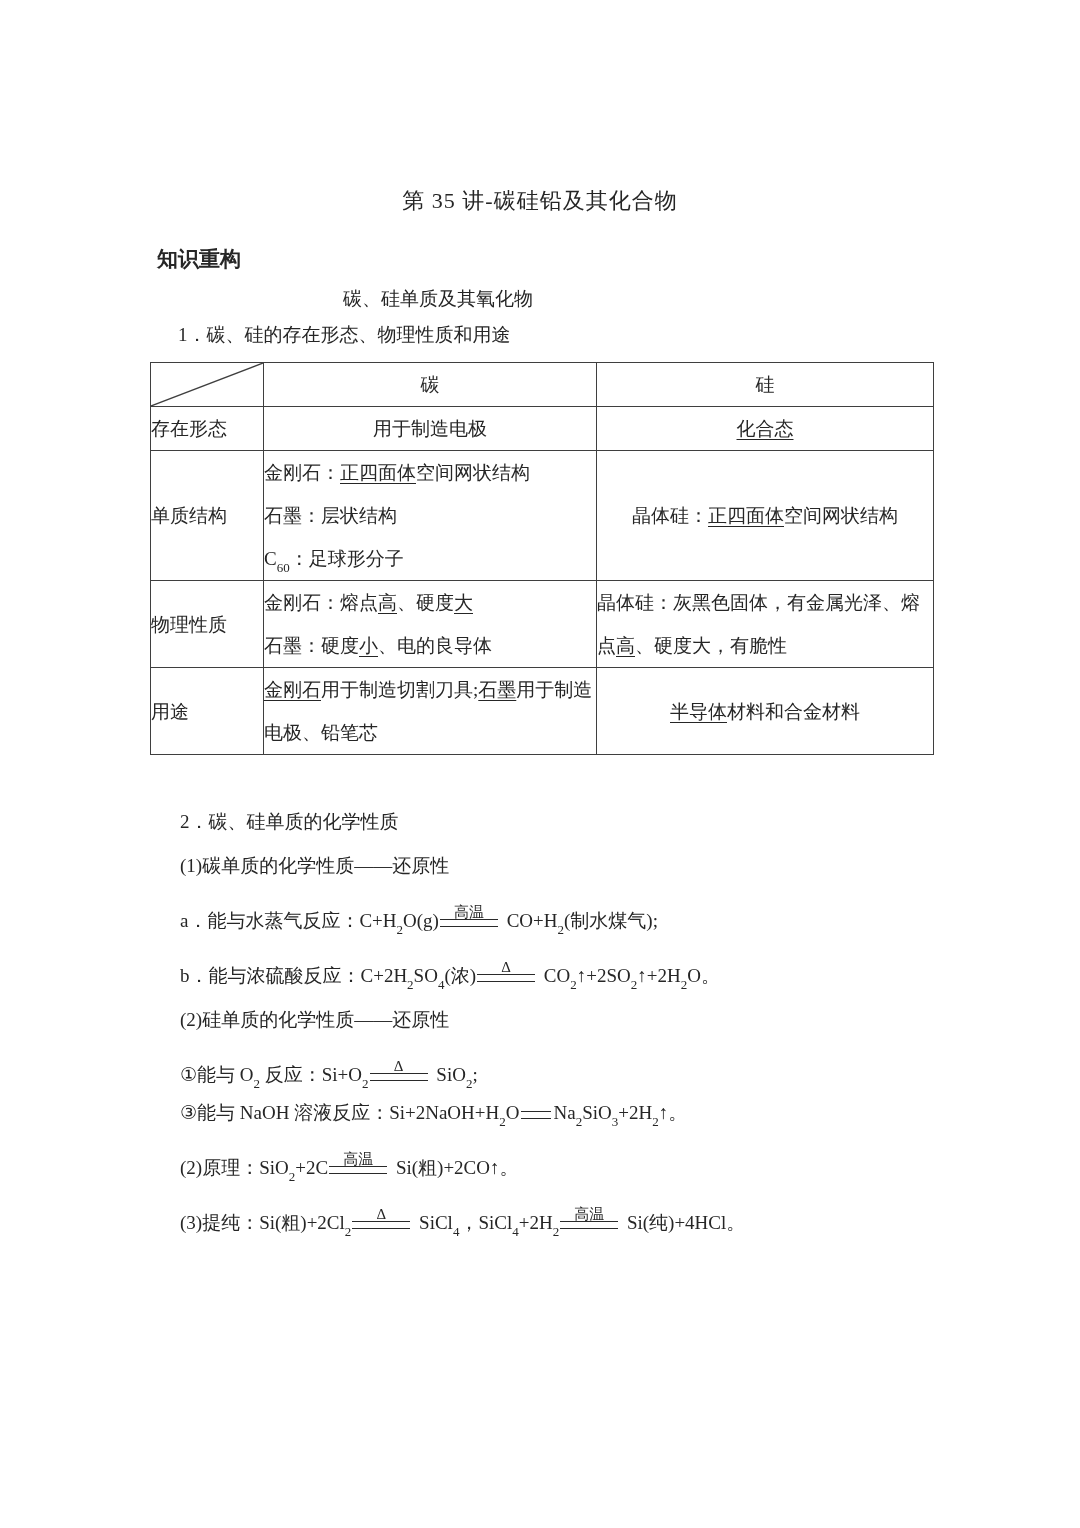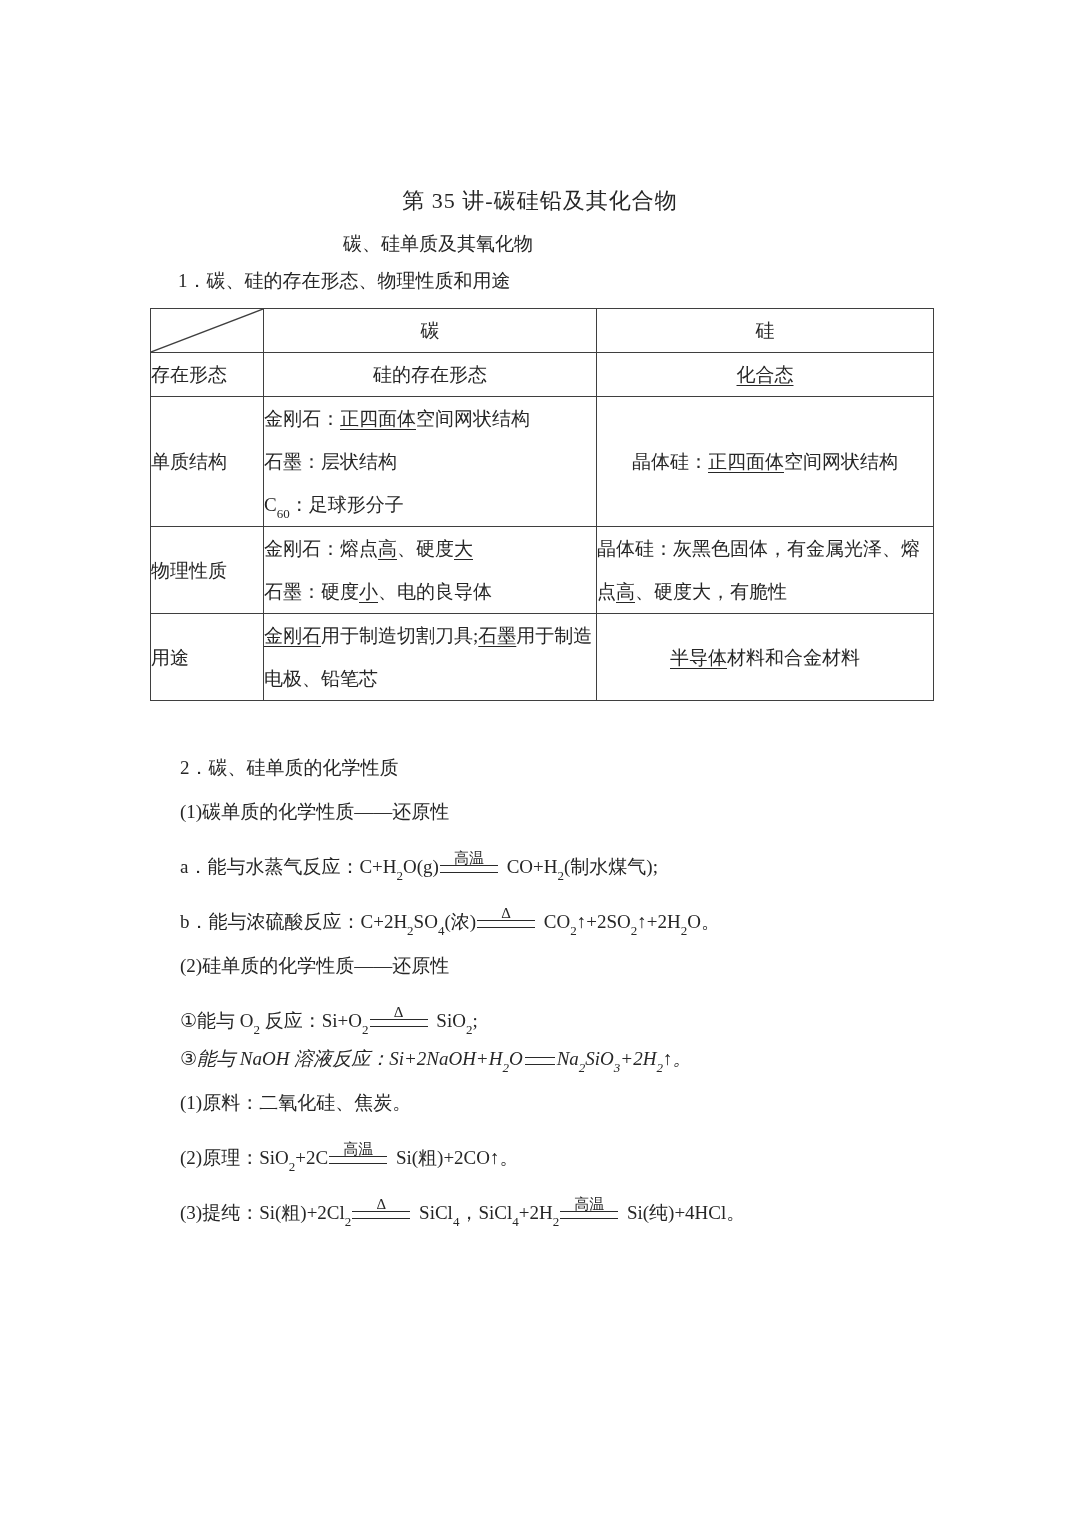--- a/index.html
+++ b/index.html
@@ -25,21 +25,20 @@
   }
   .kc{
     margin:32px 0 0 157px;
     font-size:21px;
     font-weight:bold;
     line-height:22px;
   }
   .subtitle{
     margin:18px 0 0 343px;
     line-height:22px;
-    font-family:Liberation Mono, monospace;
   }
   .item1{
     margin:14px 0 10px 178px;
     line-height:22px;
   }
   table.cmp{
     margin:16px 0 0 150px;
     border-collapse:collapse;
     table-layout:fixed;
     width:783px;
@@ -57,21 +56,21 @@
   td.c-label{text-align:left;}
   td.c-center{text-align:center;}
   td.c-left{text-align:left;padding:0 8px 0 12px;}
   .ul{text-decoration:underline;text-underline-offset:4px;text-decoration-thickness:1px;}
   .para{
     margin:17px 12px 0 180px;
     line-height:27px;
   }
   .para.eq{margin-top:28px;}
   .para.first{margin-top:53px;}
-  .para.tight{margin-top:11px;font-style:italic;}
+  .para.tight{margin-top:11px;}
   sub{font-size:13px;line-height:0;position:relative;top:2px;}
   
   .ceq{
     display:inline-block;
     position:relative;
     vertical-align:middle;
     margin:0 4px 0 1px;
     text-align:right;
   }
   .ceq .dbl{
@@ -100,20 +99,21 @@
     margin:0 2px;
   }
 </style>
 </head>
 <body>
 
 <div class="page">
 
   <h1 class="title">第 35 讲-碳硅铅及其化合物</h1>
 
+  <h2 class="kc">知识重构</h2>
 
   <div class="subtitle">碳、硅单质及其氧化物</div>
 
   <div class="item1">1．碳、硅的存在形态、物理性质和用途</div>
 
   <table class="cmp">
     <colgroup>
       <col style="width:113px">
         <col style="width:333px">
         <col style="width:337px">
@@ -123,21 +123,21 @@
       <td class="c-corner">
         <svg viewBox="0 0 113 38" preserveAspectRatio="none">
           <line x1="0" y1="38" x2="113" y2="0" stroke="#3f3f3f" stroke-width="1.2"></line>
         </svg>
       </td>
       <td class="c-head">碳</td>
       <td class="c-head">硅</td>
     </tr>
     <tr style="height:43px">
       <td class="c-label">存在形态</td>
-      <td class="c-center">硅的存在形态</td>
+      <td class="c-center">用于制造电极</td>
       <td class="c-center"><span class="ul">化合态</span></td>
     </tr>
     <tr style="height:129px">
       <td class="c-label">单质结构</td>
       <td class="c-left">金刚石：<span class="ul">正四面体</span>空间网状结构<br>石墨：层状结构<br>C<sub>60</sub>：足球形分子</td>
       <td class="c-center">晶体硅：<span class="ul">正四面体</span>空间网状结构</td>
     </tr>
     <tr style="height:85px">
       <td class="c-label">物理性质</td>
       <td class="c-left">金刚石：熔点<span class="ul">高</span>、硬度<span class="ul">大</span><br>石墨：硬度<span class="ul">小</span>、电的良导体</td>
@@ -151,17 +151,16 @@
   </tbody>
     </table>
 
   <p class="para first">2．碳、硅单质的化学性质</p>
   <p class="para">(1)碳单质的化学性质——还原性</p>
   <p class="para eq">a．能与水蒸气反应：C+H<sub>2</sub>O(g)<span class="ceq"><span class="ctext">高温</span><span class="dbl"></span></span> CO+H<sub>2</sub>(制水煤气);</p>
   <p class="para eq">b．能与浓硫酸反应：C+2H<sub>2</sub>SO<sub>4</sub>(浓)<span class="ceq"><span class="ctext">Δ</span><span class="dbl"></span></span> CO<sub>2</sub>↑+2SO<sub>2</sub>↑+2H<sub>2</sub>O。</p>
   <p class="para">(2)硅单质的化学性质——还原性</p>
   <p class="para eq">①能与 O<sub>2</sub> 反应：Si+O<sub>2</sub><span class="ceq"><span class="ctext">Δ</span><span class="dbl"></span></span> SiO<sub>2</sub>;</p>
   <p class="para tight">③能与 NaOH 溶液反应：Si+2NaOH+H<sub>2</sub>O<span class="deq"></span>Na<sub>2</sub>SiO<sub>3</sub>+2H<sub>2</sub>↑。</p>
-  <p class="para">(1)原料：二氧化硅、焦炭。</p>
   <p class="para eq">(2)原理：SiO<sub>2</sub>+2C<span class="ceq"><span class="ctext">高温</span><span class="dbl"></span></span> Si(粗)+2CO↑。</p>
   <p class="para eq">(3)提纯：Si(粗)+2Cl<sub>2</sub><span class="ceq"><span class="ctext">Δ</span><span class="dbl"></span></span> SiCl<sub>4</sub>，SiCl<sub>4</sub>+2H<sub>2</sub><span class="ceq"><span class="ctext">高温</span><span class="dbl"></span></span> Si(纯)+4HCl。</p>
 
 </div>
 
 </body></html>

